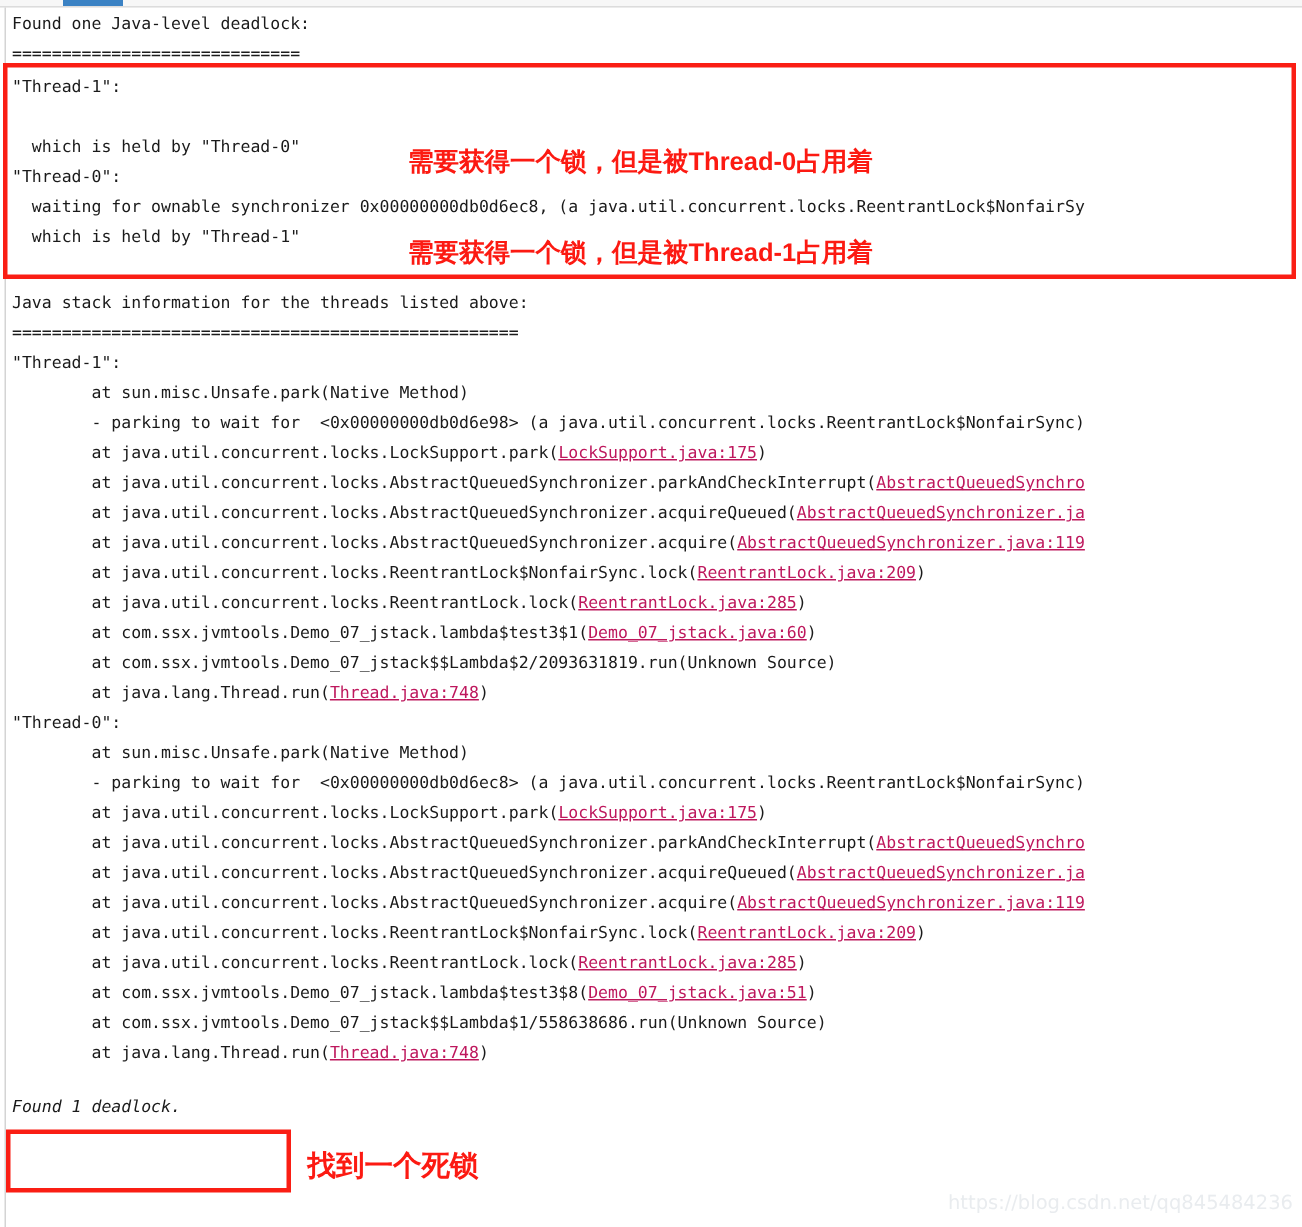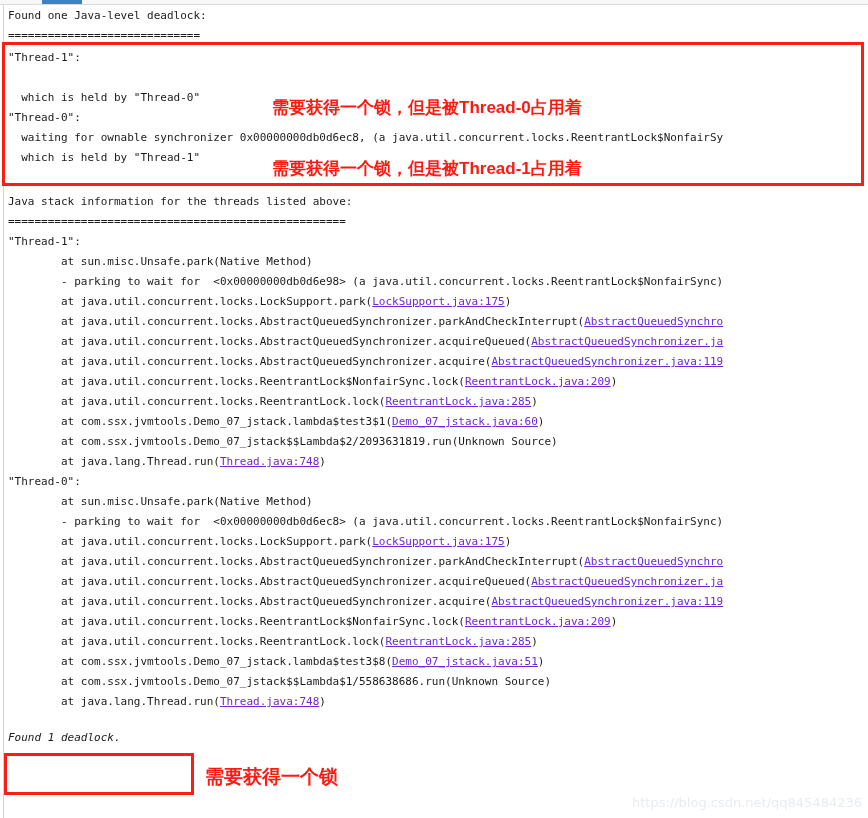--- a/index.html
+++ b/index.html
@@ -49,21 +49,21 @@
     position: absolute;
     left: 8px;
     white-space: pre;
     font-family: "DejaVu Sans Mono", "Liberation Mono", monospace;
     font-size: 11px;
     line-height: 14px;
     color: #1a1a1a;
     letter-spacing: 0px;
   }
   .link {
-    color: #6d28d9;
+    color: #be185d;
     text-decoration: underline;
   }
   .nolink {
     color: #1a1a1a;
   }
 
   
   .red-box {
     position: absolute;
     border: 3px solid #fa1e14;
@@ -149,15 +149,15 @@
     <div class="line" style="top: 670px;"><span>        at com.ssx.jvmtools.Demo_07_jstack$$Lambda$1/558638686.run(Unknown Source)</span></div>
     <div class="line" style="top: 690px;"><span>        at java.lang.Thread.run(</span><span class="link">Thread.java:748</span><span class="nolink">)</span></div>
     <div class="line" style="top: 726px; font-style: italic;"><span>Found 1 deadlock.</span></div>
   </div>
 
 <div class="red-box" id="box-deadlock-threads"></div>
 <div class="red-box" id="box-found-deadlock"></div>
 
 <div class="annot" id="annot-1">需要获得一个锁，但是被Thread-0占用着</div>
 <div class="annot" id="annot-2">需要获得一个锁，但是被Thread-1占用着</div>
-<div class="annot" id="annot-3">需要获得一个锁</div>
+<div class="annot" id="annot-3">找到一个死锁</div>
 
 <div id="watermark">https://blog.csdn.net/qq845484236</div>
 
 </body></html>

